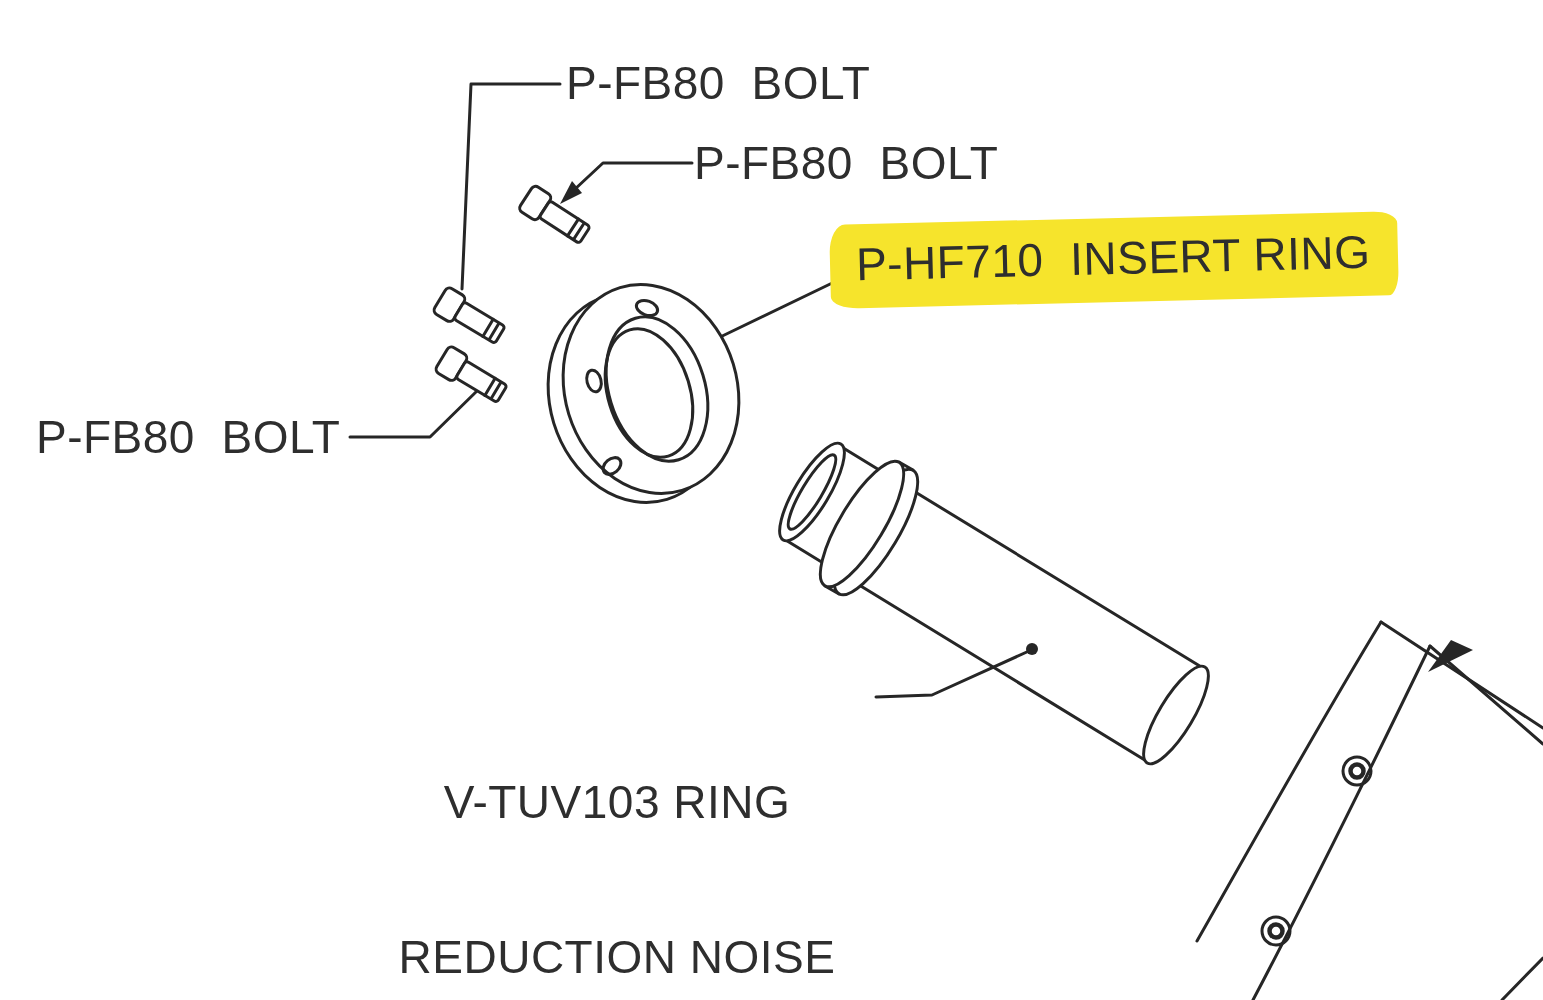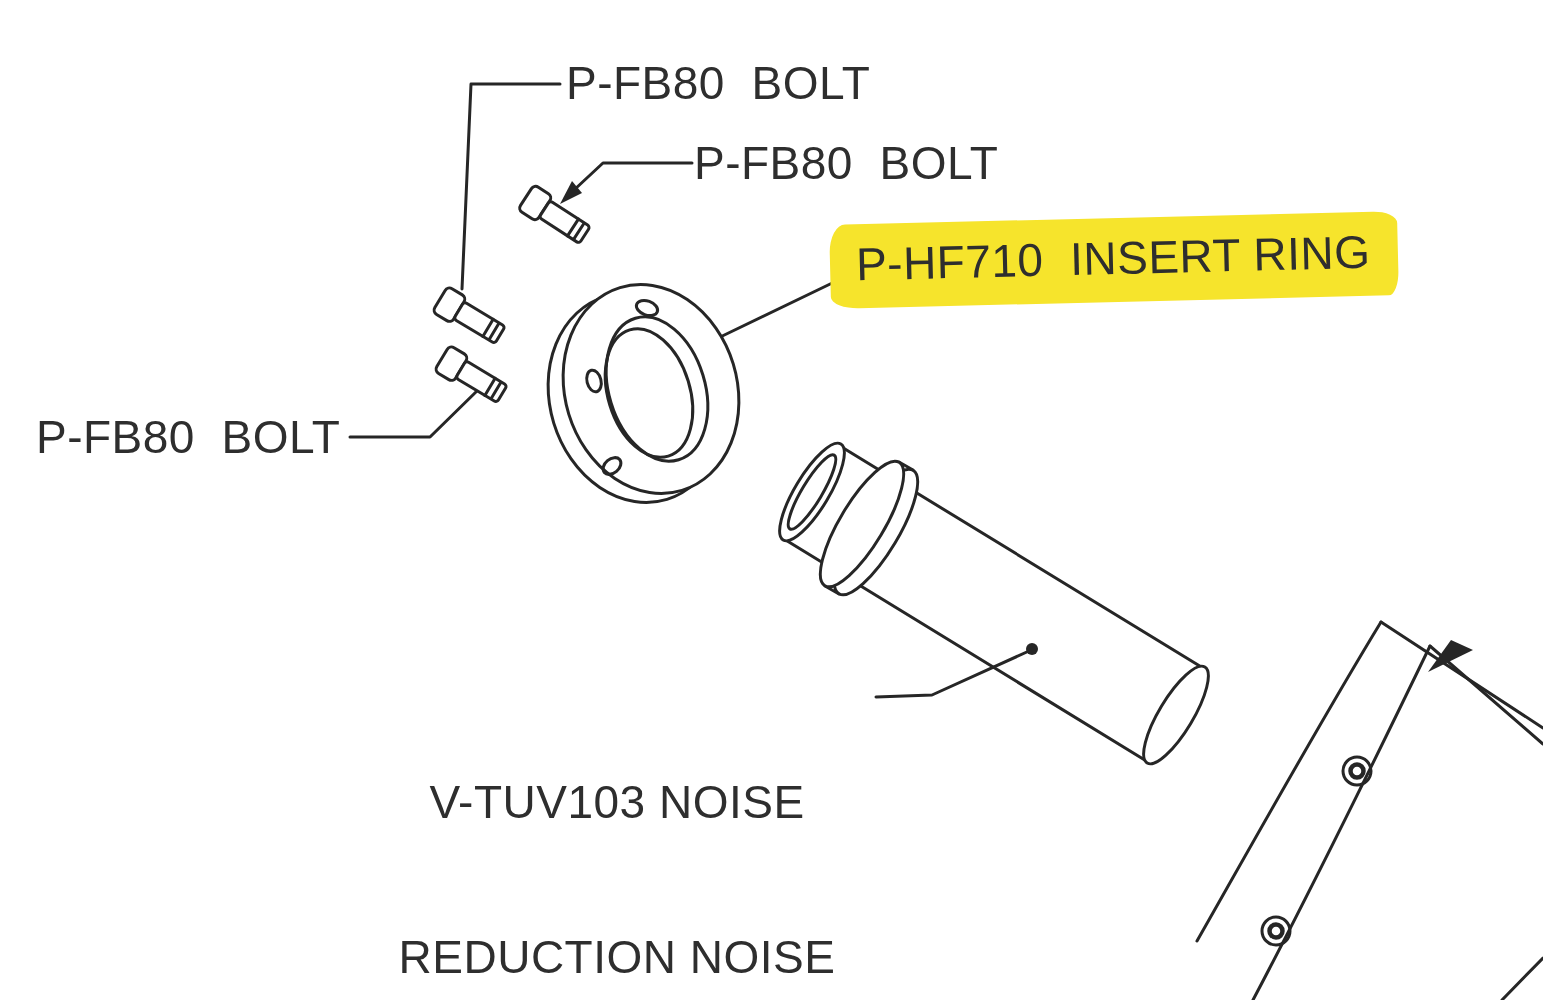--- a/index.html
+++ b/index.html
@@ -134,17 +134,17 @@
 
   <div class="label" style="left:694px; top:138px">P-FB80  BOLT</div>
 
   <div class="hl">
     <div class="label">P-HF710  INSERT RING</div>
   </div>
 
   <div class="label" style="left:36px; top:412px">P-FB80  BOLT</div>
 
   <div class="label label--center" style="left:352px; top:674px; width:530px">
-    <div>V-TUV103 NOISE</div>
+    <div>V-TUV103 RING</div>
     <div>REDUCTION NOISE</div>
   </div>
 
 </div>
 
 </body></html>

